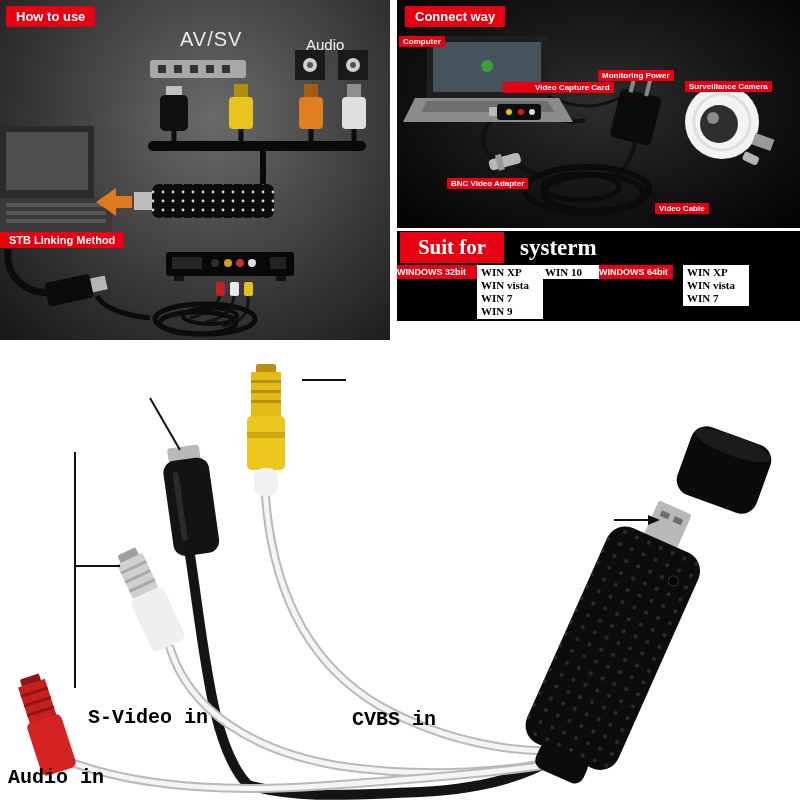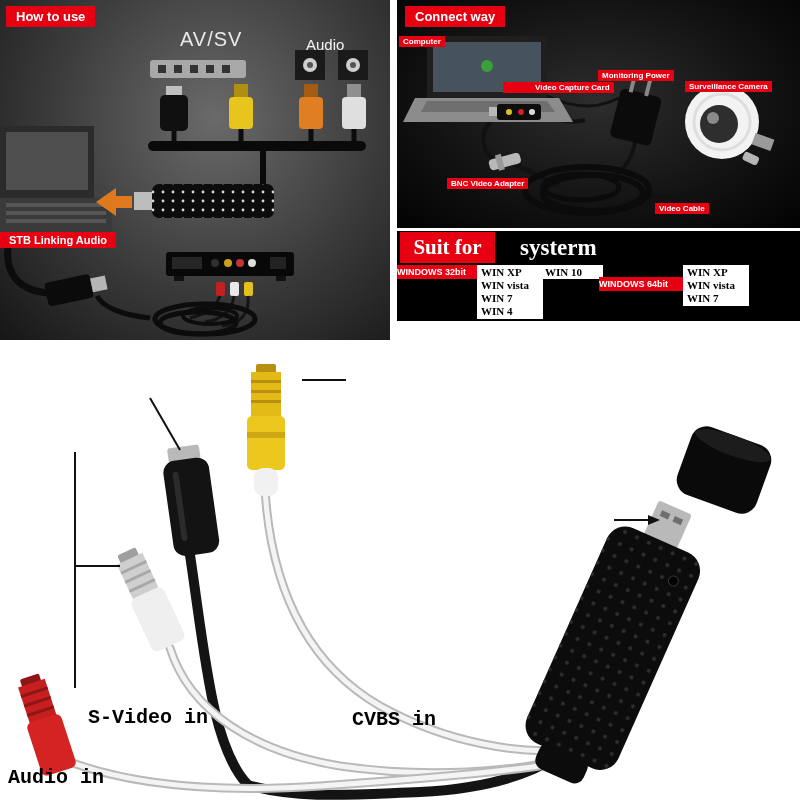--- a/index.html
+++ b/index.html
@@ -33,33 +33,33 @@
   }
   .mini-computer { left:2px; top:36px; }
   .mini-card { left:106px; top:82px;padding-left:32px; }
   .mini-power { left:201px; top:70px; }
   .mini-camera { left:288px; top:81px; }
   .mini-bnc { left:50px; top:178px; }
   .mini-cable { left:258px; top:203px; }
   
   .suit { position:absolute; left:397px; top:231px; width:403px; height:90px; background:#000; overflow:hidden; }
   .suit-red-block {
-    position:absolute; left:3px; top:1px; width:95px; height:31px; background:#e60012;
+    position:absolute; left:3px; top:1px; width:104px; height:31px; background:#e60012;
     color:#fff; font:bold 21px "Liberation Serif", serif; text-align:center; line-height:31px;
   }
   .suit-rest {
     position:absolute; left:123px; top:1px; color:#fff;
     font:bold 23px "Liberation Serif", serif; line-height:31px;
   }
   .os-red {
     position:absolute; background:#e60012; color:#fff; text-align:left;
     font:bold 9px/14px "Liberation Sans", sans-serif;
   }
   .os32h { left:0; top:34px; width:80px; height:14px; }
-  .os64h { left:202px; top:34px; width:84px; height:14px;margin-top:12px; }
+  .os64h { left:202px; top:34px; width:74px; height:14px; }
   .os-white {
     position:absolute; background:#fff; color:#000; padding:1px 4px;
     font:bold 11px/13px "Liberation Serif", serif;
   }
   .os32l { left:80px; top:34px; width:58px; height:52px; }
   .os10  { left:144px; top:34px; width:54px; height:12px; }
   .os64l { left:286px; top:34px; width:58px; height:39px; }
   
   .product-area { position:absolute; left:0; top:340px; width:640px; height:460px; background:#fff; }
   .plabel {
@@ -72,21 +72,21 @@
 </style>
 </head>
 <body>
 
 <div class="stage">
 
   <section class="panel-how">
     <div class="badge badge-how">How to use</div>
     <div class="lbl-avsv">AV/SV</div>
     <div class="lbl-audio">Audio</div>
-    <div class="badge badge-stb">STB Linking Audio</div>
+    <div class="badge badge-stb">STB Linking Method</div>
 
     <svg class="panel-svg" width="390" height="340" viewBox="0 0 390 340">
       <defs>
         <pattern id="devdots" width="10" height="9" patternUnits="userSpaceOnUse">
           <circle cx="3" cy="3" r="1.4" fill="#d9d9d9"></circle>
         </pattern>
       </defs>
 
       <g>
         <rect x="150" y="60" width="96" height="18" rx="3" fill="#a8a8a8"></rect>
@@ -256,21 +256,21 @@
 
   <section class="suit">
     <div class="suit-red-block">Suit for</div>
     <div class="suit-rest">systerm</div>
 
     <div class="os-red os32h">WINDOWS 32bit</div>
     <div class="os-white os32l">
       <div>WIN XP</div>
       <div>WIN vista</div>
       <div>WIN 7</div>
-      <div>WIN 4</div>
+      <div>WIN 9</div>
     </div>
     <div class="os-white os10">WIN 10</div>
     <div class="os-red os64h">WINDOWS 64bit</div>
     <div class="os-white os64l">
       <div>WIN XP</div>
       <div>WIN vista</div>
       <div>WIN 7</div>
     </div>
   </section>
 

